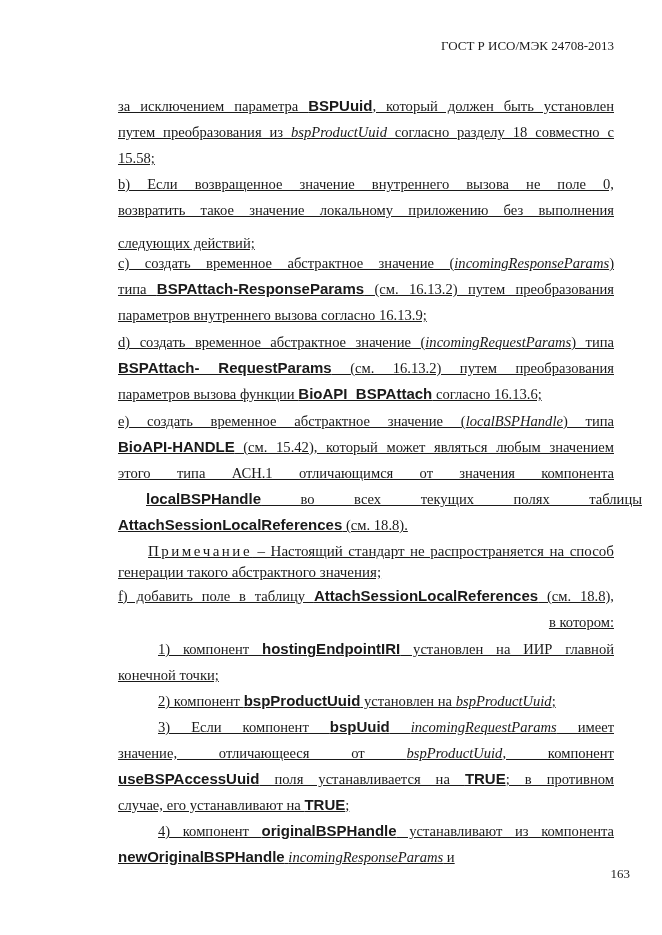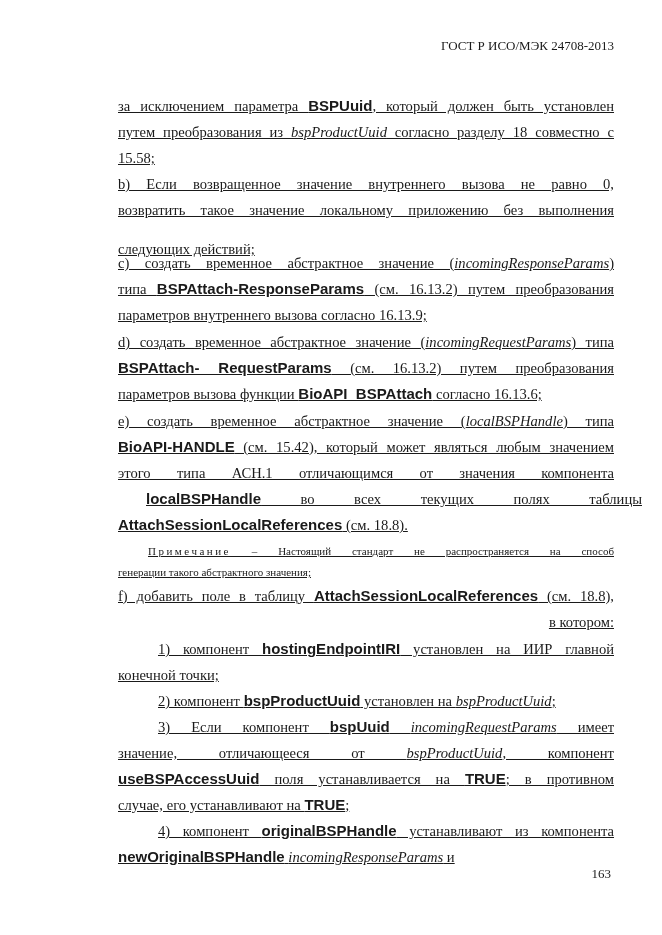--- a/index.html
+++ b/index.html
@@ -3,35 +3,35 @@
   <meta charset="utf-8">
   <style>
     html, body { margin:0; padding:0; }
     body { width:662px; height:935px; background:#ffffff; position:relative; overflow:hidden;
            font-family:"Liberation Serif", serif; color:#1a1a1a; }
     .hdr { position:absolute; top:38px; right:48px; font-size:13px; }
     .ln { position:absolute; left:118px; width:496px; font-size:14.6px; line-height:18px; white-space:nowrap;text-decoration:underline; }
     .j { text-align:justify; text-align-last:justify; white-space:normal; }
     .b { font-family:"Liberation Sans", sans-serif; font-weight:bold; font-size:15px; }
     .i { font-style:italic; }
-    .note { font-size:11px; }
+    .note { font-size:15px; }
     .sp { letter-spacing:2.5px; }
-    .pg { position:absolute; top:866px; right:51px; font-size:13px; }
+    .pg { position:absolute; top:866px; right:32px; font-size:13px; }
   </style>
 </head>
 <body>
 
 <div class="hdr">ГОСТ Р ИСО/МЭК 24708-2013</div>
 <div id="body">
     <div class="ln j" style="top: 97px;"><span>за исключением параметра </span><span class="b">BSPUuid</span><span>, который должен быть установлен</span></div>
     <div class="ln j" style="top: 123px;"><span>путем преобразования из </span><span class="i">bspProductUuid</span><span> согласно разделу 18 совместно с</span></div>
     <div class="ln" style="top: 149px;"><span>15.58;</span></div>
-    <div class="ln j" style="top: 175px;"><span>b) Если возвращенное значение внутреннего вызова не равно 0,</span></div>
+    <div class="ln j" style="top: 175px;"><span>b) Если возвращенное значение внутреннего вызова не поле 0,</span></div>
     <div class="ln j" style="top: 201px;"><span>возвратить такое значение локальному приложению без выполнения</span></div>
-    <div class="ln" style="top: 240px;"><span>следующих действий;</span></div>
+    <div class="ln" style="top: 234px;"><span>следующих действий;</span></div>
     <div class="ln j" style="top: 254px;"><span>c) создать временное абстрактное значение (</span><span class="i">incomingResponseParams</span><span>)</span></div>
     <div class="ln j" style="top: 280px;"><span>типа </span><span class="b">BSPAttach-ResponseParams</span><span> (см. 16.13.2) путем преобразования</span></div>
     <div class="ln" style="top: 306px;"><span>параметров внутреннего вызова согласно 16.13.9;</span></div>
     <div class="ln j" style="top: 333px;"><span>d) создать временное абстрактное значение (</span><span class="i">incomingRequestParams</span><span>) типа</span></div>
     <div class="ln j" style="top: 359px;"><span class="b">BSPAttach- RequestParams</span><span> (см. 16.13.2) путем преобразования</span></div>
     <div class="ln" style="top: 385px;"><span>параметров вызова функции </span><span class="b">BioAPI_BSPAttach</span><span> согласно 16.13.6;</span></div>
     <div class="ln j" style="top: 412px;"><span>e) создать временное абстрактное значение (</span><span class="i">localBSPHandle</span><span>) типа</span></div>
     <div class="ln j" style="top: 438px;"><span class="b">BioAPI-HANDLE</span><span> (см. 15.42), который может являться любым значением</span></div>
     <div class="ln j" style="top: 464px;"><span>этого типа АСН.1 отличающимся от значения компонента</span></div>
     <div class="ln j" style="top: 490px; margin-left: 28px;"><span class="b">localBSPHandle</span><span> во всех текущих полях таблицы</span></div>

